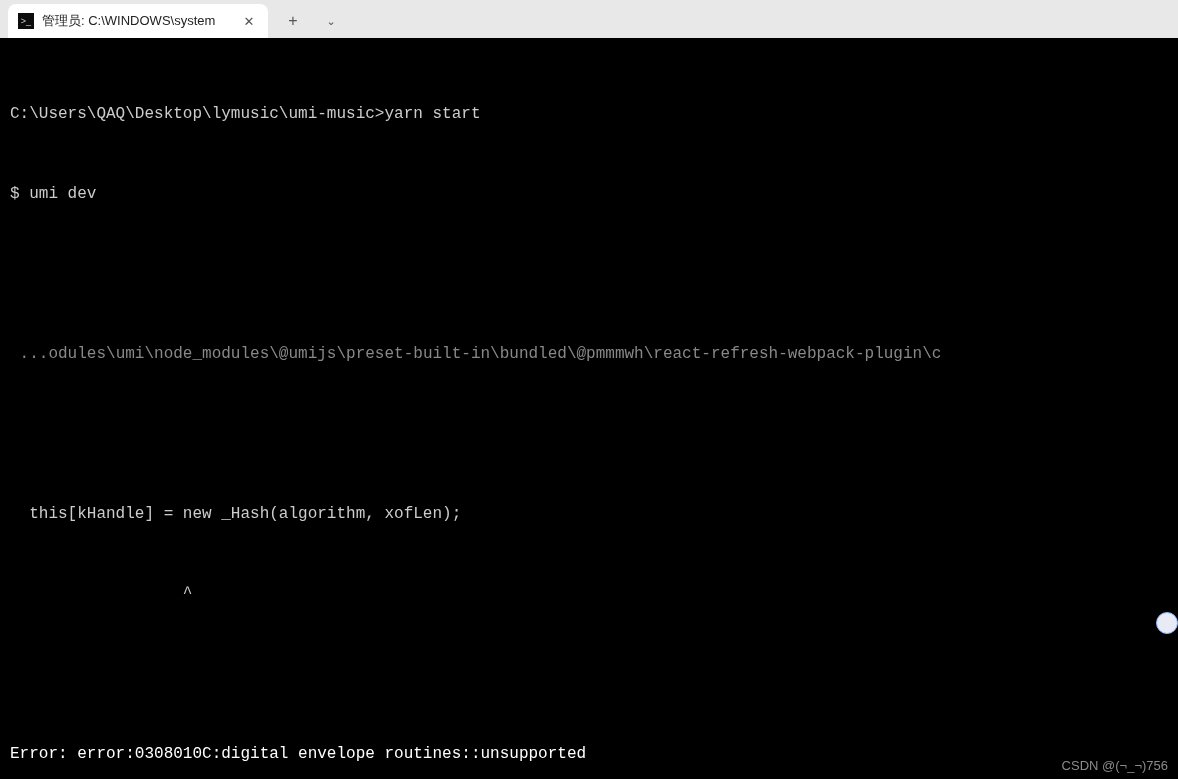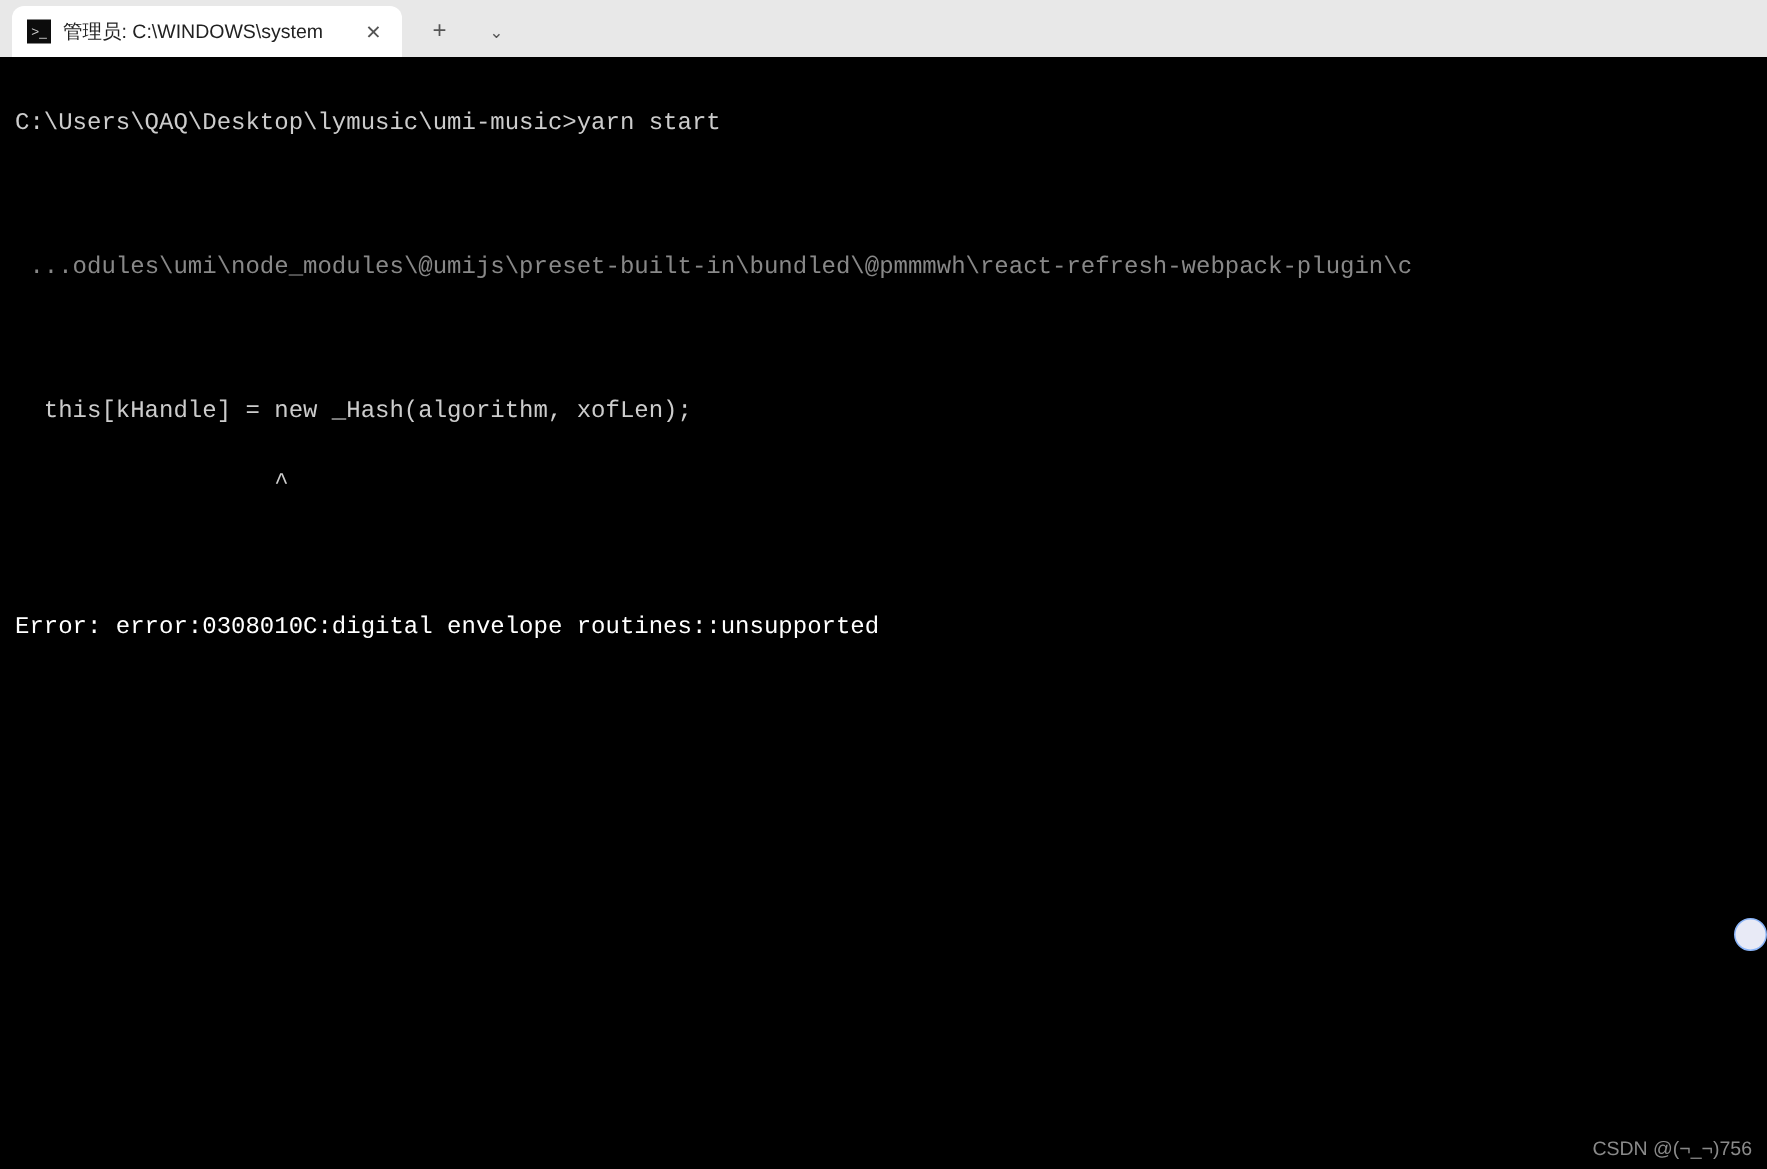--- a/index.html
+++ b/index.html
@@ -96,21 +96,21 @@
       background: #16c60c;
       height: 18px;
       vertical-align: middle;
     }
     .progress-empty {
       display: inline-block;
       background: #ccc;
       height: 18px;
       vertical-align: middle;
     }
-    .line { display: block; }
+    .line { display: block; margin-top: 32px; }
     .watermark {
       position: absolute;
       bottom: 6px;
       right: 10px;
       font-family: sans-serif;
       font-size: 13px;
       color: #b8b8b8;
       opacity: 0.75;
       pointer-events: none;
     }
@@ -135,20 +135,21 @@
     <span class="tab-close">✕</span>
   </div>
   <div class="tab-extras">
     <div class="tab-btn">+</div>
     <div class="tab-btn" style="font-size:11px;">⌄</div>
   </div>
 </div>
 
 <div class="terminal">
 <span class="line"><span class="prompt-white">C:\Users\QAQ\Desktop\lymusic\umi-music&gt;</span><span class="prompt-white">yarn start</span></span>
+<span class="line">$ umi dev</span>
 <span class="line">&nbsp;</span>
 <span class="line gray"><span> ...odules\umi\node_modules\@umijs\preset-built-in\bundled\@pmmmwh\react-refresh-webpack-plugin\c</span></span>
 <span class="line">&nbsp;</span>
 <span class="line">  this[kHandle] = new _Hash(algorithm, xofLen);</span>
 <span class="line">                  ^</span>
 <span class="line">&nbsp;</span>
 <span class="line white">Error: error:0308010C:digital envelope routines::unsupported</span>
 
 
 

